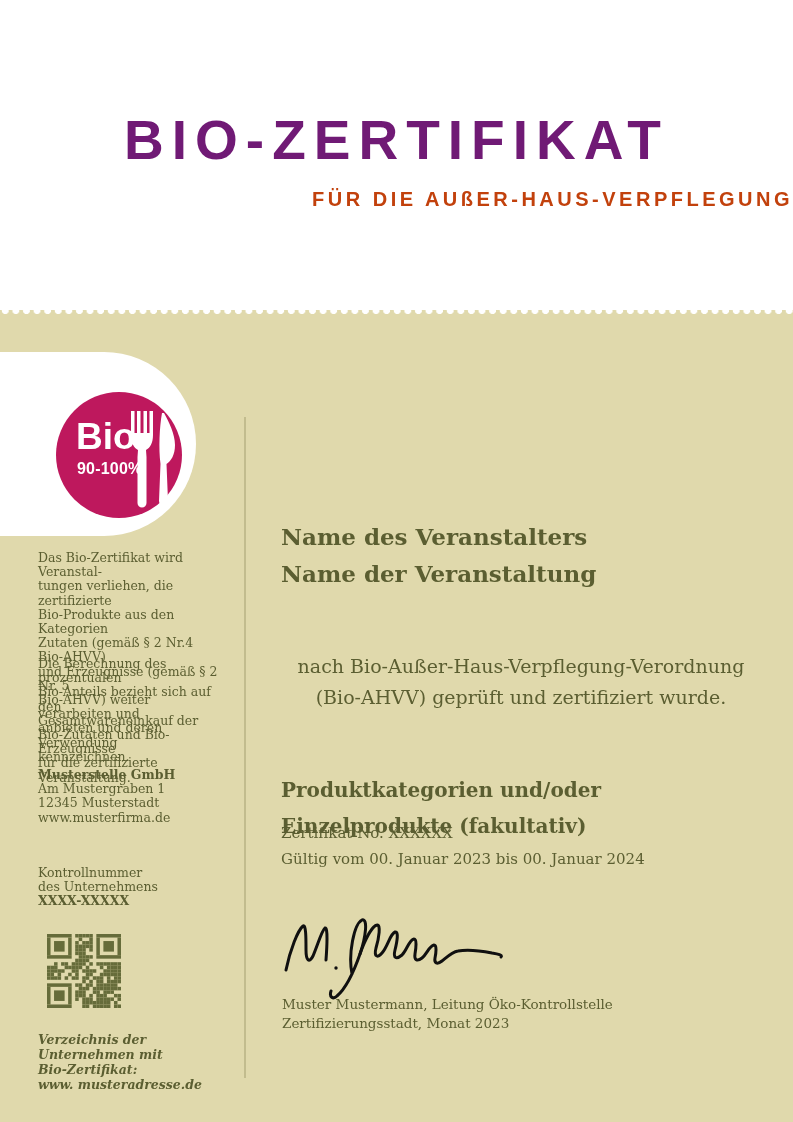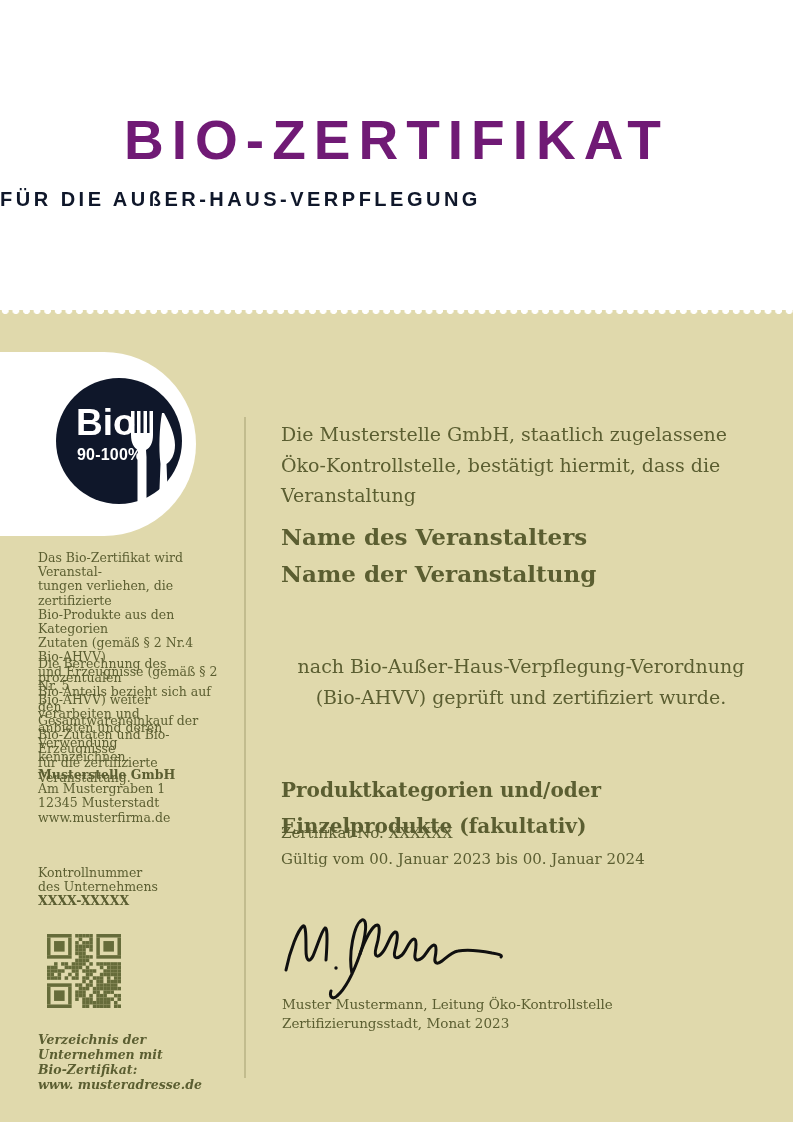--- a/index.html
+++ b/index.html
@@ -8,39 +8,39 @@
     font-family:"DejaVu Serif","Liberation Serif",serif;
   }
   
   .header{position:absolute;top:0;left:0;width:793px;height:310px;background:#ffffff;}
   .title{
     position:absolute;top:108px;left:0;width:793px;text-align:center;
     font-family:"Liberation Sans","DejaVu Sans",sans-serif;
     font-size:55px;font-weight:700;letter-spacing:8px;color:#701a75;white-space:nowrap;
   }
   .subtitle{
-    position:absolute;top:188px;left:0;width:793px;text-align:left;
+    position:absolute;top:188px;left:0;width:793px;text-align:right;
     font-family:"Liberation Sans","DejaVu Sans",sans-serif;
-    font-size:20px;font-weight:700;letter-spacing:3.5px;color:#0f172a;white-space:nowrap;
+    font-size:20px;font-weight:700;letter-spacing:3.5px;color:#c2410c;white-space:nowrap;
   }
   
   .beige{position:absolute;top:310px;left:0;width:793px;height:812px;background:#e0d9ac;}
   .perforation{
     position:absolute;top:0;left:0;width:100%;height:8px;
     background-image:radial-gradient(circle at 5.25px 0.5px,#ffffff 3.2px,rgba(255,255,255,0) 3.9px);
     background-size:10.6px 8px;background-repeat:repeat-x;
   }
   
   .logo-pill{
     position:absolute;top:352px;left:0;width:196px;height:184px;background:#ffffff;
     border-radius:0 92px 92px 0;
   }
   .logo-circle{
-    position:absolute;top:378px;left:56px;width:126px;height:126px;border-radius:50%;
-    background:#0f172a;color:#ffffff;
+    position:absolute;top:392px;left:56px;width:126px;height:126px;border-radius:50%;
+    background:#be185d;color:#ffffff;
     font-family:"Liberation Sans","DejaVu Sans",sans-serif;
   }
   .logo-bio{position:absolute;top:26px;left:20px;font-size:37px;font-weight:700;line-height:1;}
   .logo-range{position:absolute;top:68px;left:21px;font-size:16px;font-weight:700;letter-spacing:0.2px;}
   .cutlery{position:absolute;top:410px;left:129px;}
   
   .divider{position:absolute;left:244px;top:417px;width:1.5px;height:661px;background:#c2bc8e;}
   
   .olive{color:#5b5e31;}
   .pre{white-space:pre-line;}
@@ -309,22 +309,20 @@
         <rect x="56.38095238095238" y="70.47619047619048" width="3.5238095238095237" height="3.5238095238095237" fill="#666c3a"></rect>
         <rect x="59.904761904761905" y="70.47619047619048" width="3.5238095238095237" height="3.5238095238095237" fill="#666c3a"></rect>
         <rect x="66.95238095238095" y="70.47619047619048" width="3.5238095238095237" height="3.5238095238095237" fill="#666c3a"></rect>
         <rect x="70.47619047619048" y="70.47619047619048" width="3.5238095238095237" height="3.5238095238095237" fill="#666c3a"></rect>
       </svg>
   </div>
   <div class="qr-caption olive pre">Verzeichnis der Unternehmen mit
 Bio-Zertifikat:
 www. musteradresse.de</div>
 
-  <div class="main-intro olive pre">Die Musterstelle GmbH, staatlich zugelassene
-Öko-Kontrollstelle, bestätigt hiermit, dass die Veranstaltung</div>
   <div class="main-names olive">
     <div>Name des Veranstalters</div>
     <div>Name der Veranstaltung</div>
   </div>
   <div class="main-statement olive pre">nach Bio-Außer-Haus-Verpflegung-Verordnung
 (Bio-AHVV) geprüft und zertifiziert wurde.</div>
   <div class="main-categories olive pre">Produktkategorien und/oder
 Einzelprodukte (fakultativ)</div>
   <div class="cert-no olive">Zertifikat No. XXXXXX</div>
   <div class="validity olive">Gültig vom 00. Januar 2023 bis 00. Januar 2024</div>

